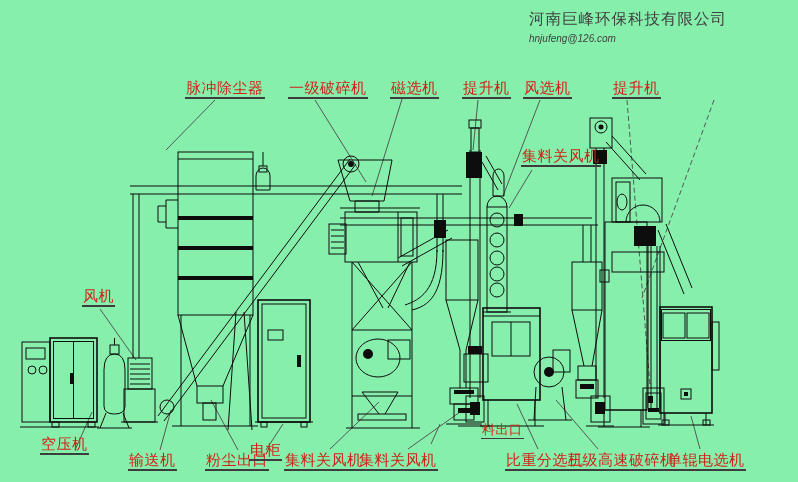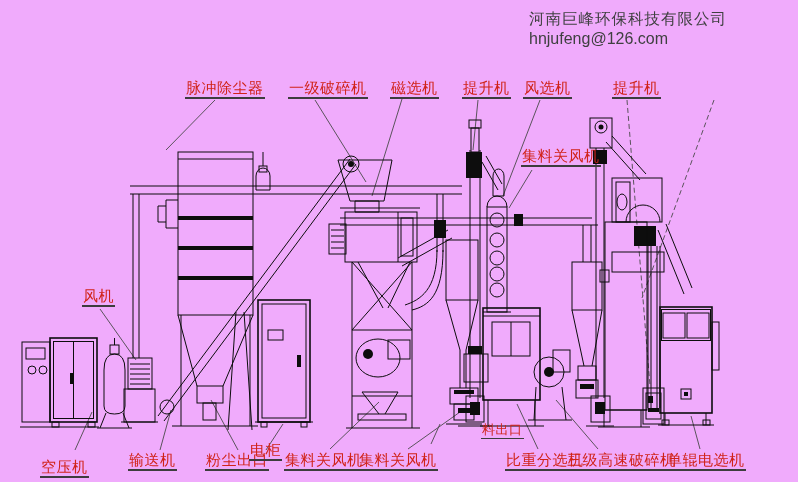--- a/index.html
+++ b/index.html
@@ -1,35 +1,35 @@
 <!DOCTYPE html>
 <html style="--label-red: #d02318; --company-text: #3f4040;"><head>
 <meta charset="utf-8">
 <style>
   html,body{margin:0;padding:0;background:#fff;}
   .screen{
-    position:relative;width:798px;height:482px;background:#f0abfc;overflow:hidden;
+    position:relative;width:798px;height:482px;background:#86efac;overflow:hidden;
     font-family:"Liberation Sans","DejaVu Sans",sans-serif;
   }
   .drawing{position:absolute;left:0;top:0;}
   .ln{stroke:#0d0d0d;stroke-width:1;fill:none;}
   .lnth{stroke:#0d0d0d;stroke-width:1.6;fill:none;}
   .fillb{fill:#0d0d0d;stroke:none;}
   .leader{stroke:#4a4a4a;stroke-width:0.9;fill:none;}
   .leader-d{stroke:#4a4a4a;stroke-width:0.9;fill:none;stroke-dasharray:5 3;}
   .lbl{
     position:absolute;color:var(--label-red,#d02318);
     font-size:15px;line-height:17px;white-space:nowrap;
     border-bottom:2px solid #3d3d3d;padding:0 1px 1px 1px;
     letter-spacing:0.5px;
   }
   .lbl-sm{font-size:13px;line-height:15px;border-bottom-width:1.5px;margin-left:44px;}
   .company{position:absolute;left:529px;top:8px;color:var(--company-text,#3f4040);}
   .company .cname{font-size:15.5px;line-height:21px;letter-spacing:1px;}
-  .company .cemail{font-size:16px;line-height:20px;}
+  .company .cemail{font-size:10px;line-height:20px;font-style:italic;}
 </style>
 </head>
 <body>
 
 <div class="screen">
 
   <svg class="drawing" width="798" height="482" viewBox="0 0 798 482">
 
     <g>
       <line class="leader" x1="215" y1="100" x2="166" y2="150"></line>
@@ -309,21 +309,21 @@
 
   <div class="lbl" style="left:185px;top:79px">脉冲除尘器</div>
   <div class="lbl" style="left:288px;top:79px">一级破碎机</div>
   <div class="lbl" style="left:390px;top:79px">磁选机</div>
   <div class="lbl" style="left:462px;top:79px">提升机</div>
   <div class="lbl" style="left:523px;top:79px">风选机</div>
   <div class="lbl" style="left:612px;top:79px">提升机</div>
   <div class="lbl" style="left:521px;top:147px">集料关风机</div>
   <div class="lbl" style="left:82px;top:287px">风机</div>
   <div class="lbl lbl-sm" style="left:437px;top:422px">料出口</div>
-  <div class="lbl" style="left:40px;top:458px">空压机</div>
+  <div class="lbl" style="left:40px;top:435px">空压机</div>
   <div class="lbl" style="left:128px;top:451px">输送机</div>
   <div class="lbl" style="left:205px;top:451px">粉尘出口</div>
   <div class="lbl" style="left:249px;top:441px">电柜</div>
   <div class="lbl" style="left:284px;top:451px">集料关风机</div>
   <div class="lbl" style="left:358px;top:451px">集料关风机</div>
   <div class="lbl" style="left:505px;top:451px">比重分选机</div>
   <div class="lbl" style="left:566px;top:451px">三级高速破碎机</div>
   <div class="lbl" style="left:666px;top:451px">单辊电选机</div>
 
 </div>

